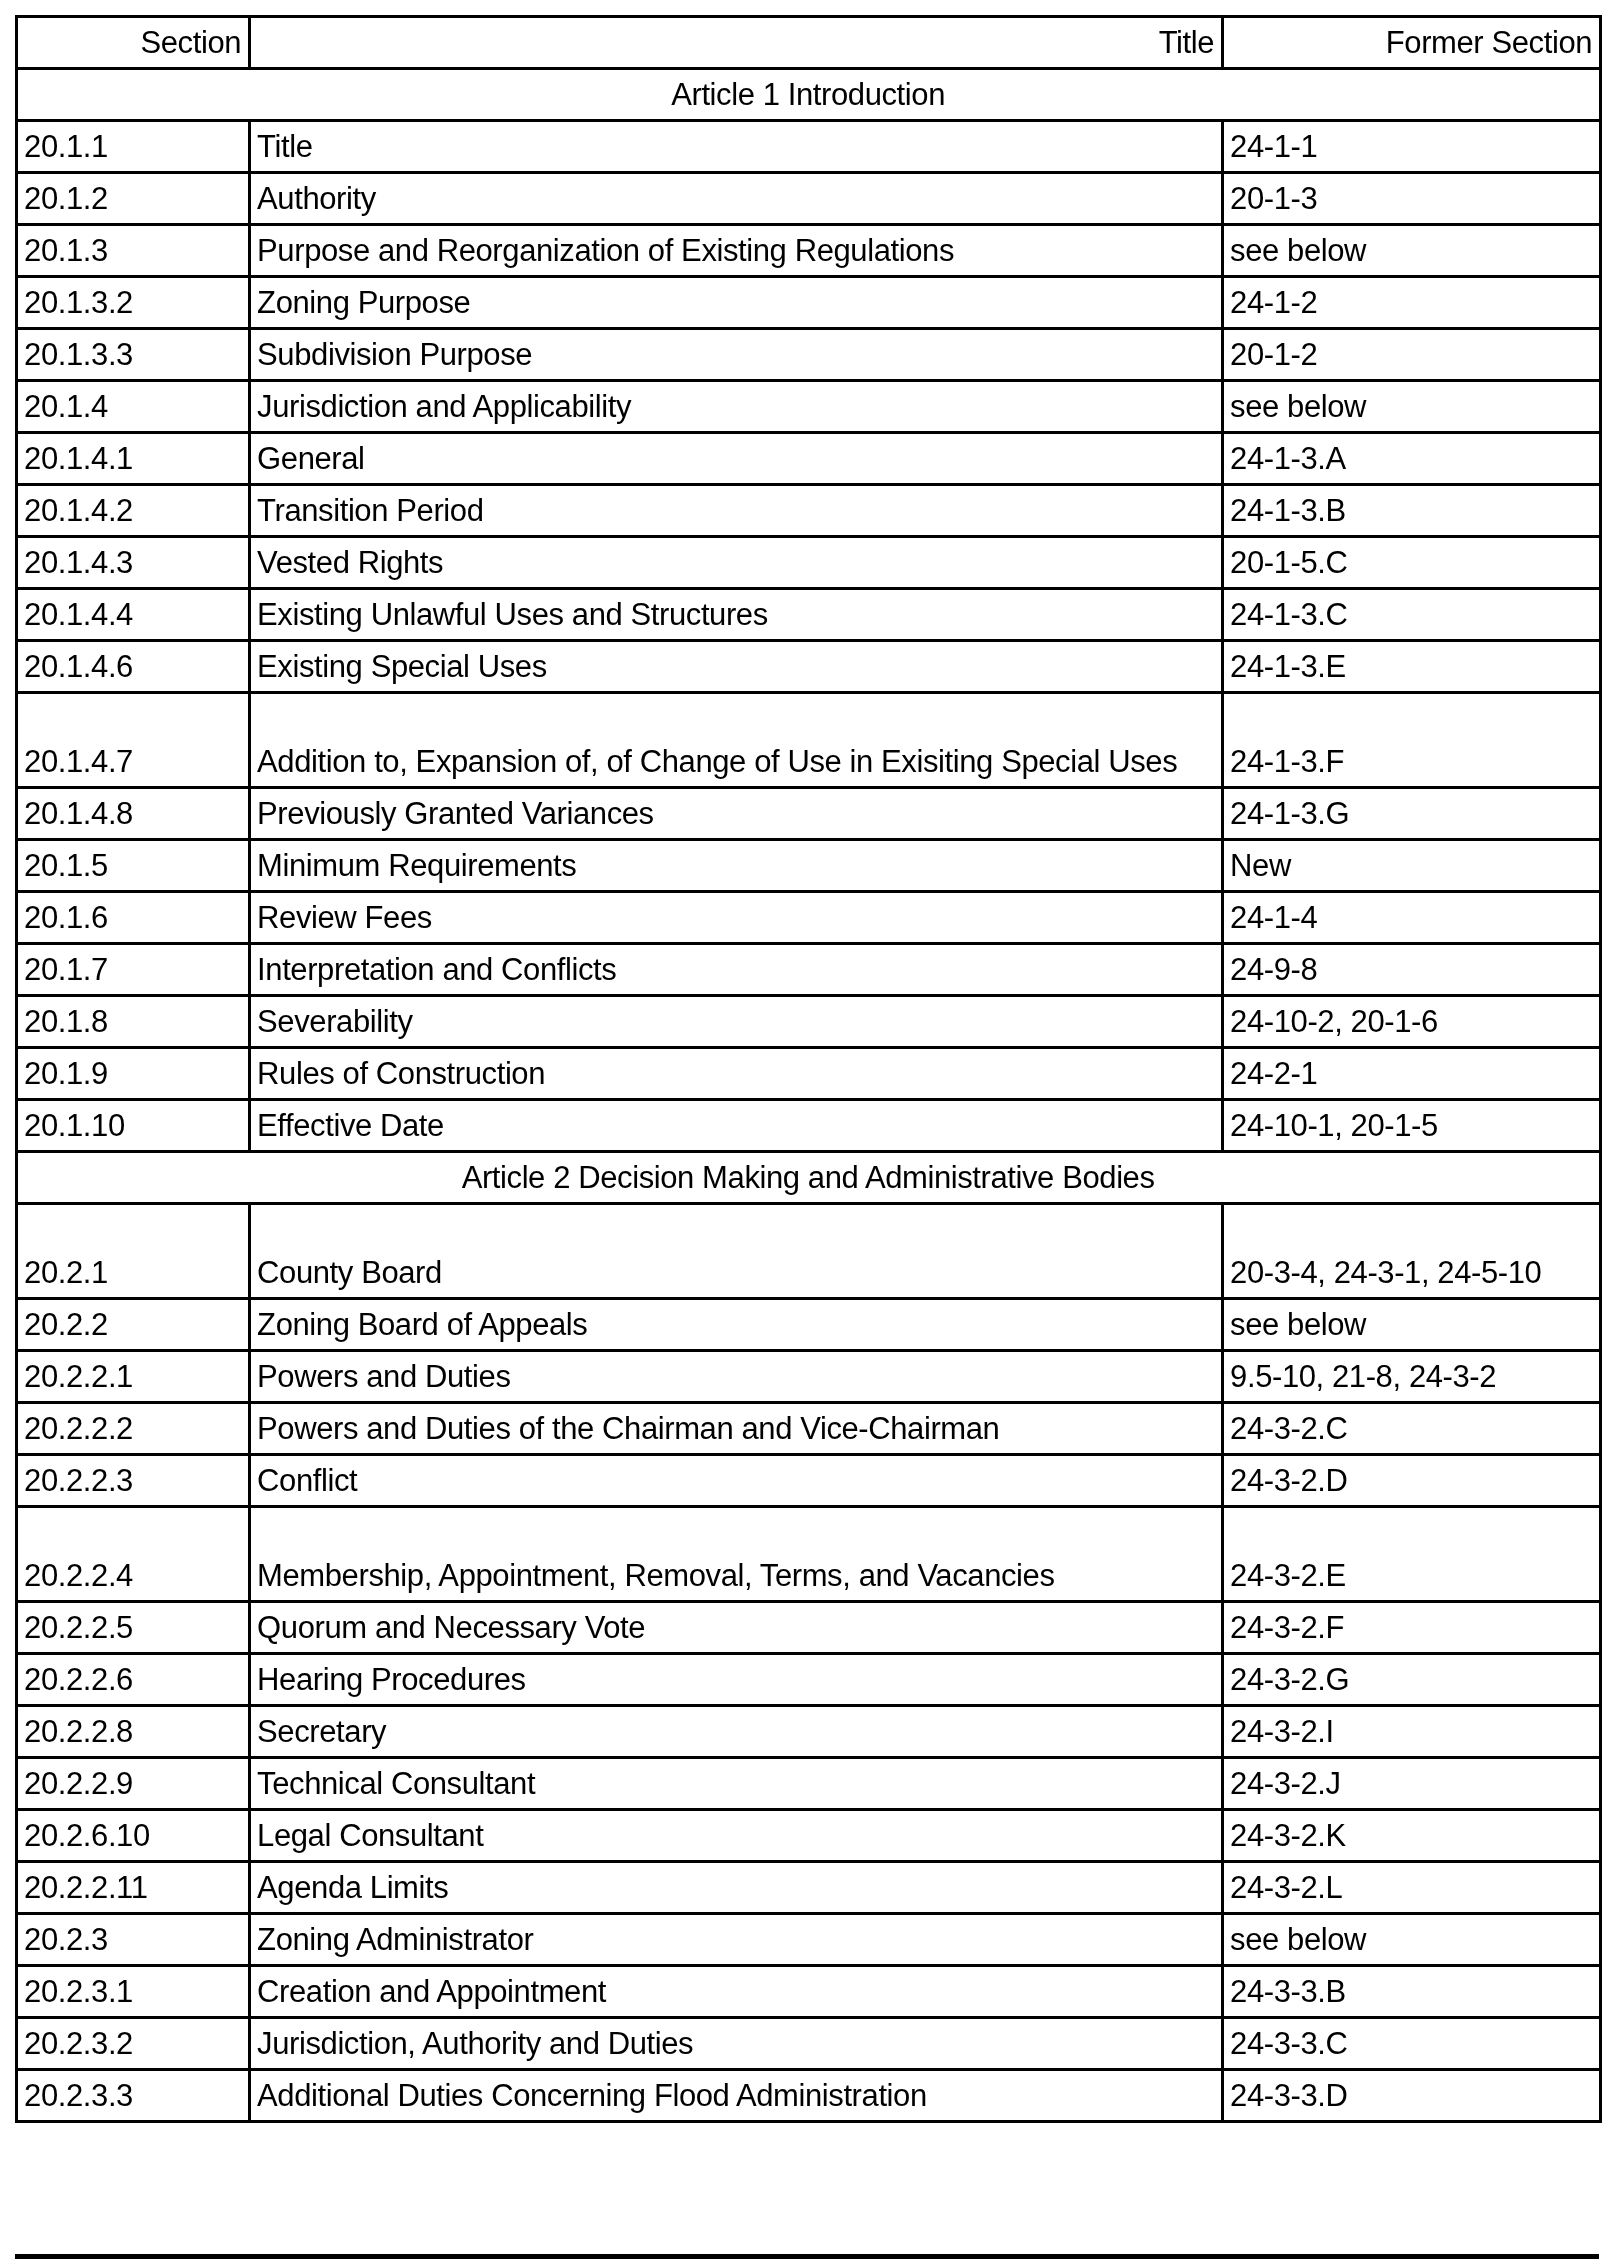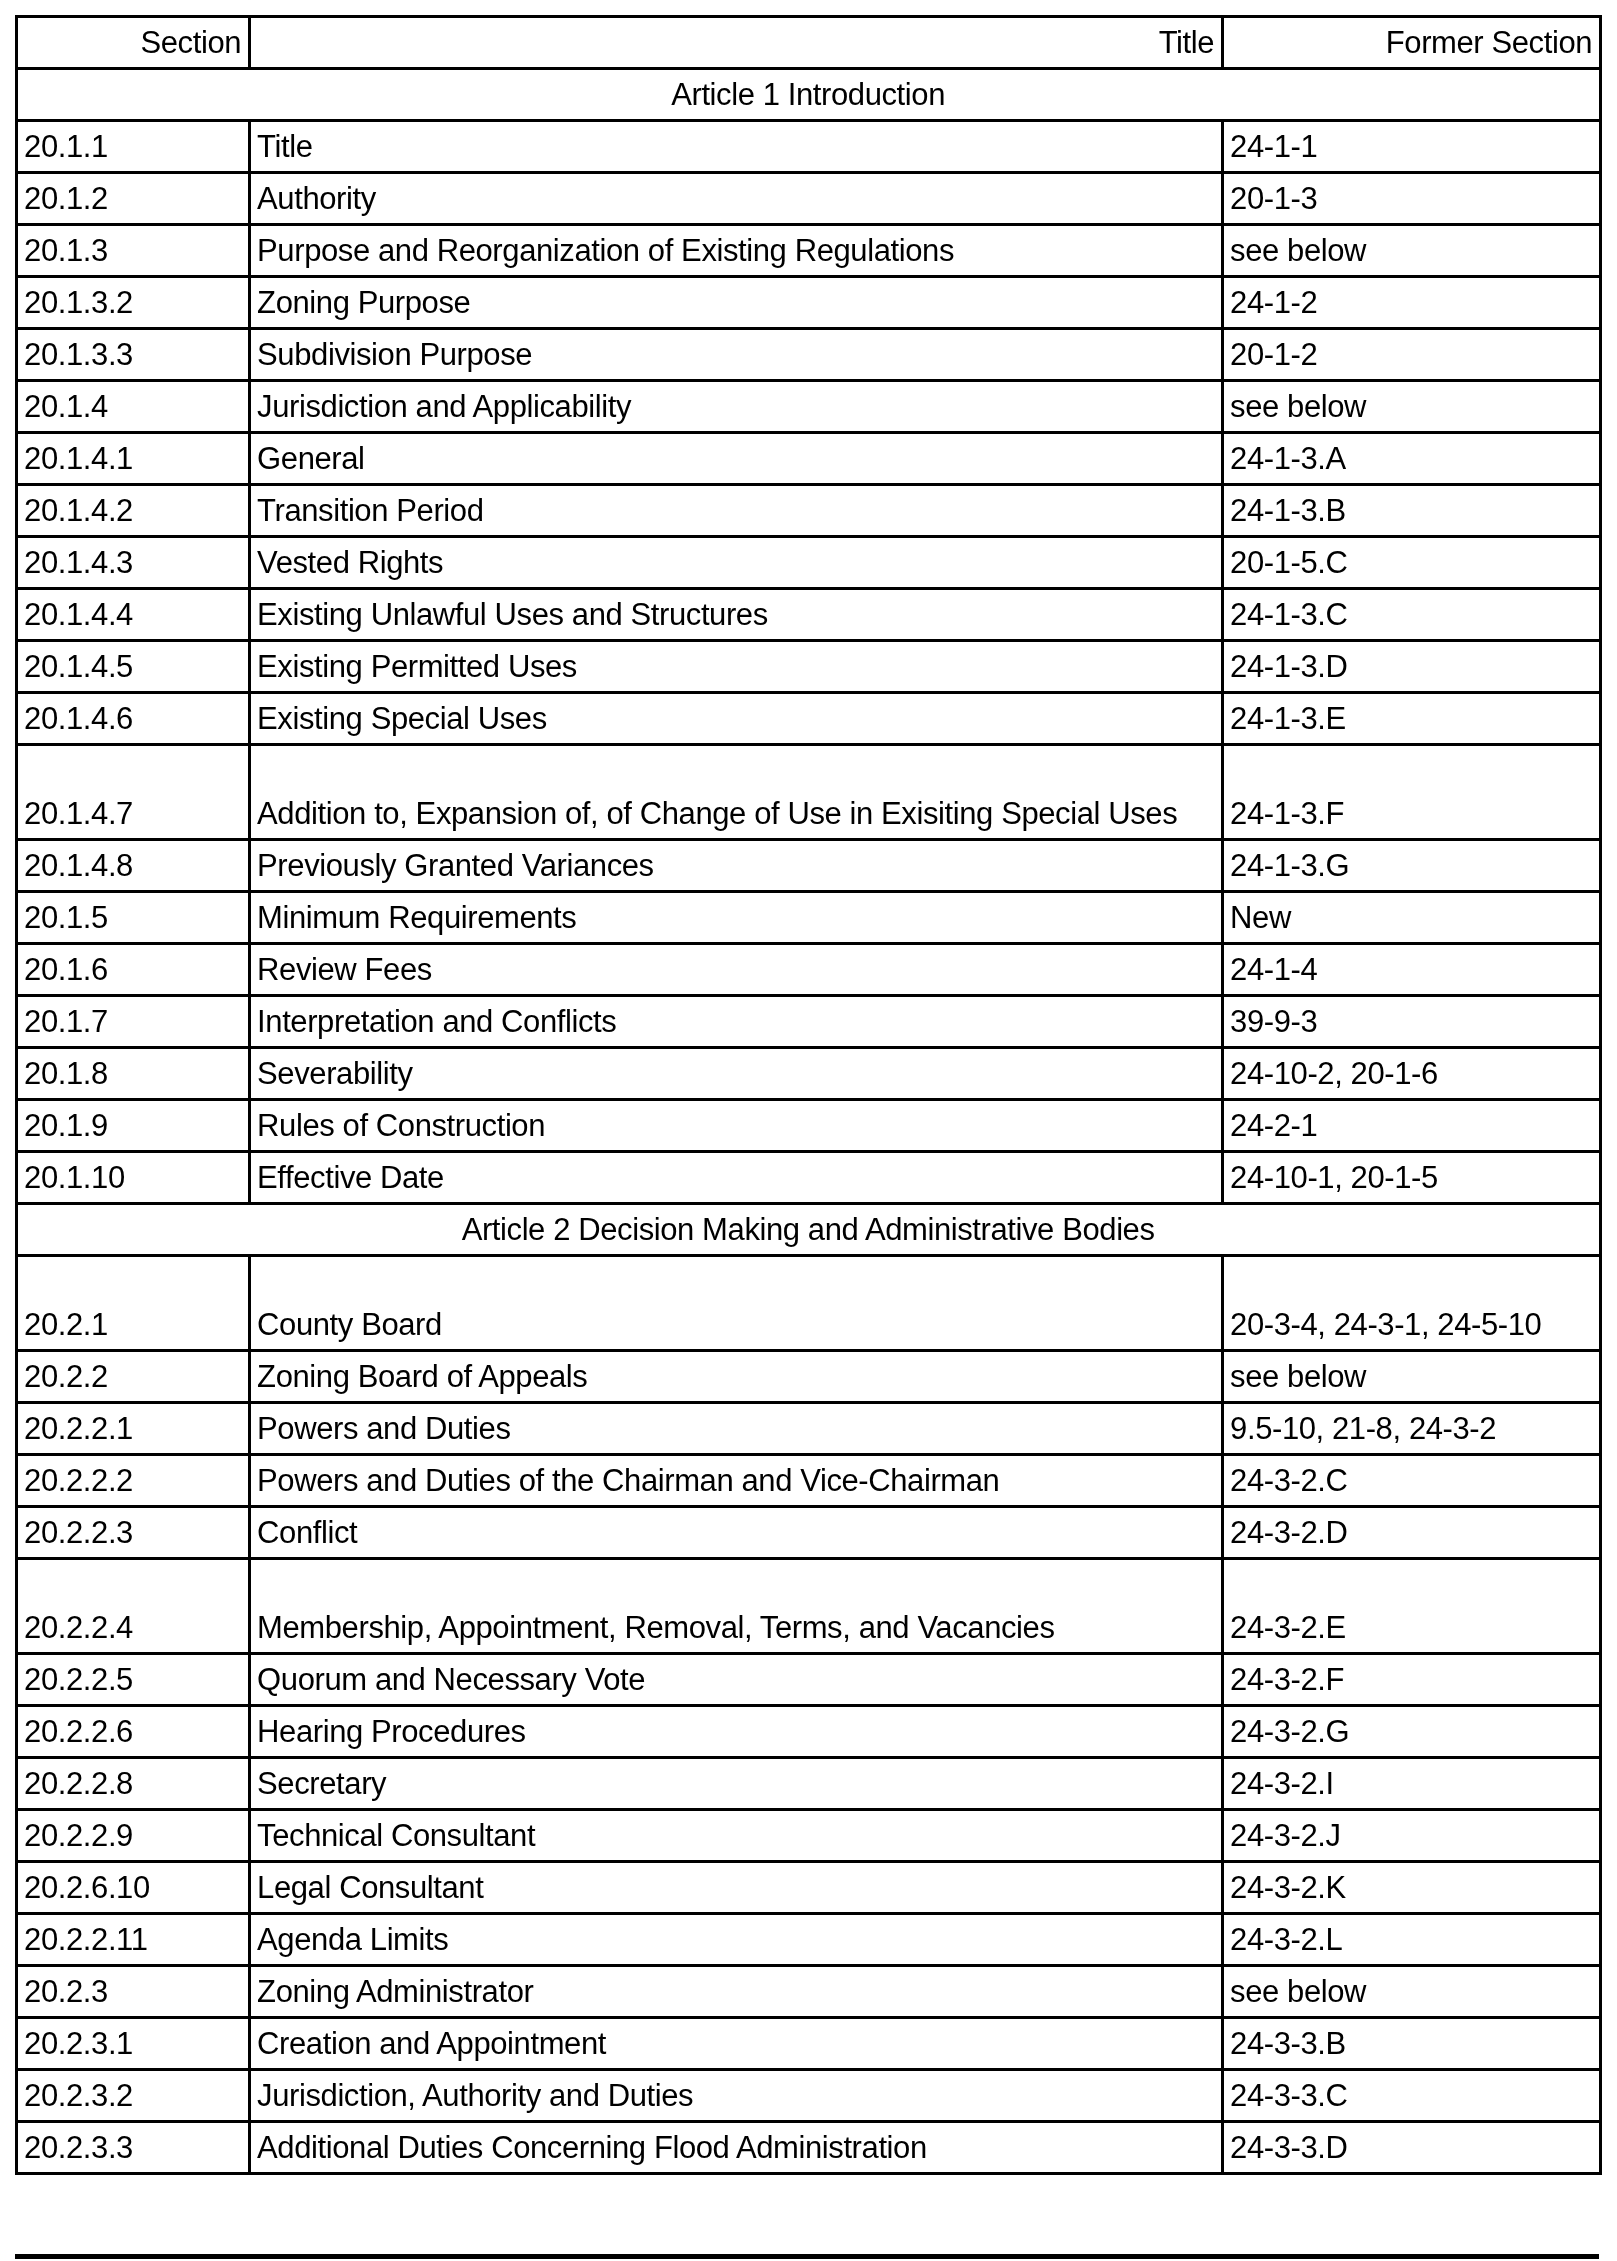--- a/index.html
+++ b/index.html
@@ -102,25 +102,20 @@
           <td>20.1.4.3</td>
           <td class="title-cell">Vested Rights</td>
           <td>20-1-5.C</td>
         </tr>
         <tr>
           <td>20.1.4.4</td>
           <td class="title-cell">Existing Unlawful Uses and Structures</td>
           <td>24-1-3.C</td>
         </tr>
         <tr>
-          <td>20.1.4.5</td>
-          <td class="title-cell">Existing Permitted Uses</td>
-          <td>24-1-3.D</td>
-        </tr>
-        <tr>
           <td>20.1.4.6</td>
           <td class="title-cell">Existing Special Uses</td>
           <td>24-1-3.E</td>
         </tr>
         <tr class="tall">
           <td>20.1.4.7</td>
           <td class="title-cell">Addition to, Expansion of, of Change of Use in Exisiting Special Uses</td>
           <td>24-1-3.F</td>
         </tr>
         <tr>
@@ -134,21 +129,21 @@
           <td>New</td>
         </tr>
         <tr>
           <td>20.1.6</td>
           <td class="title-cell">Review Fees</td>
           <td>24-1-4</td>
         </tr>
         <tr>
           <td>20.1.7</td>
           <td class="title-cell">Interpretation and Conflicts</td>
-          <td>39-9-3</td>
+          <td>24-9-8</td>
         </tr>
         <tr>
           <td>20.1.8</td>
           <td class="title-cell">Severability</td>
           <td>24-10-2, 20-1-6</td>
         </tr>
         <tr>
           <td>20.1.9</td>
           <td class="title-cell">Rules of Construction</td>
           <td>24-2-1</td>

